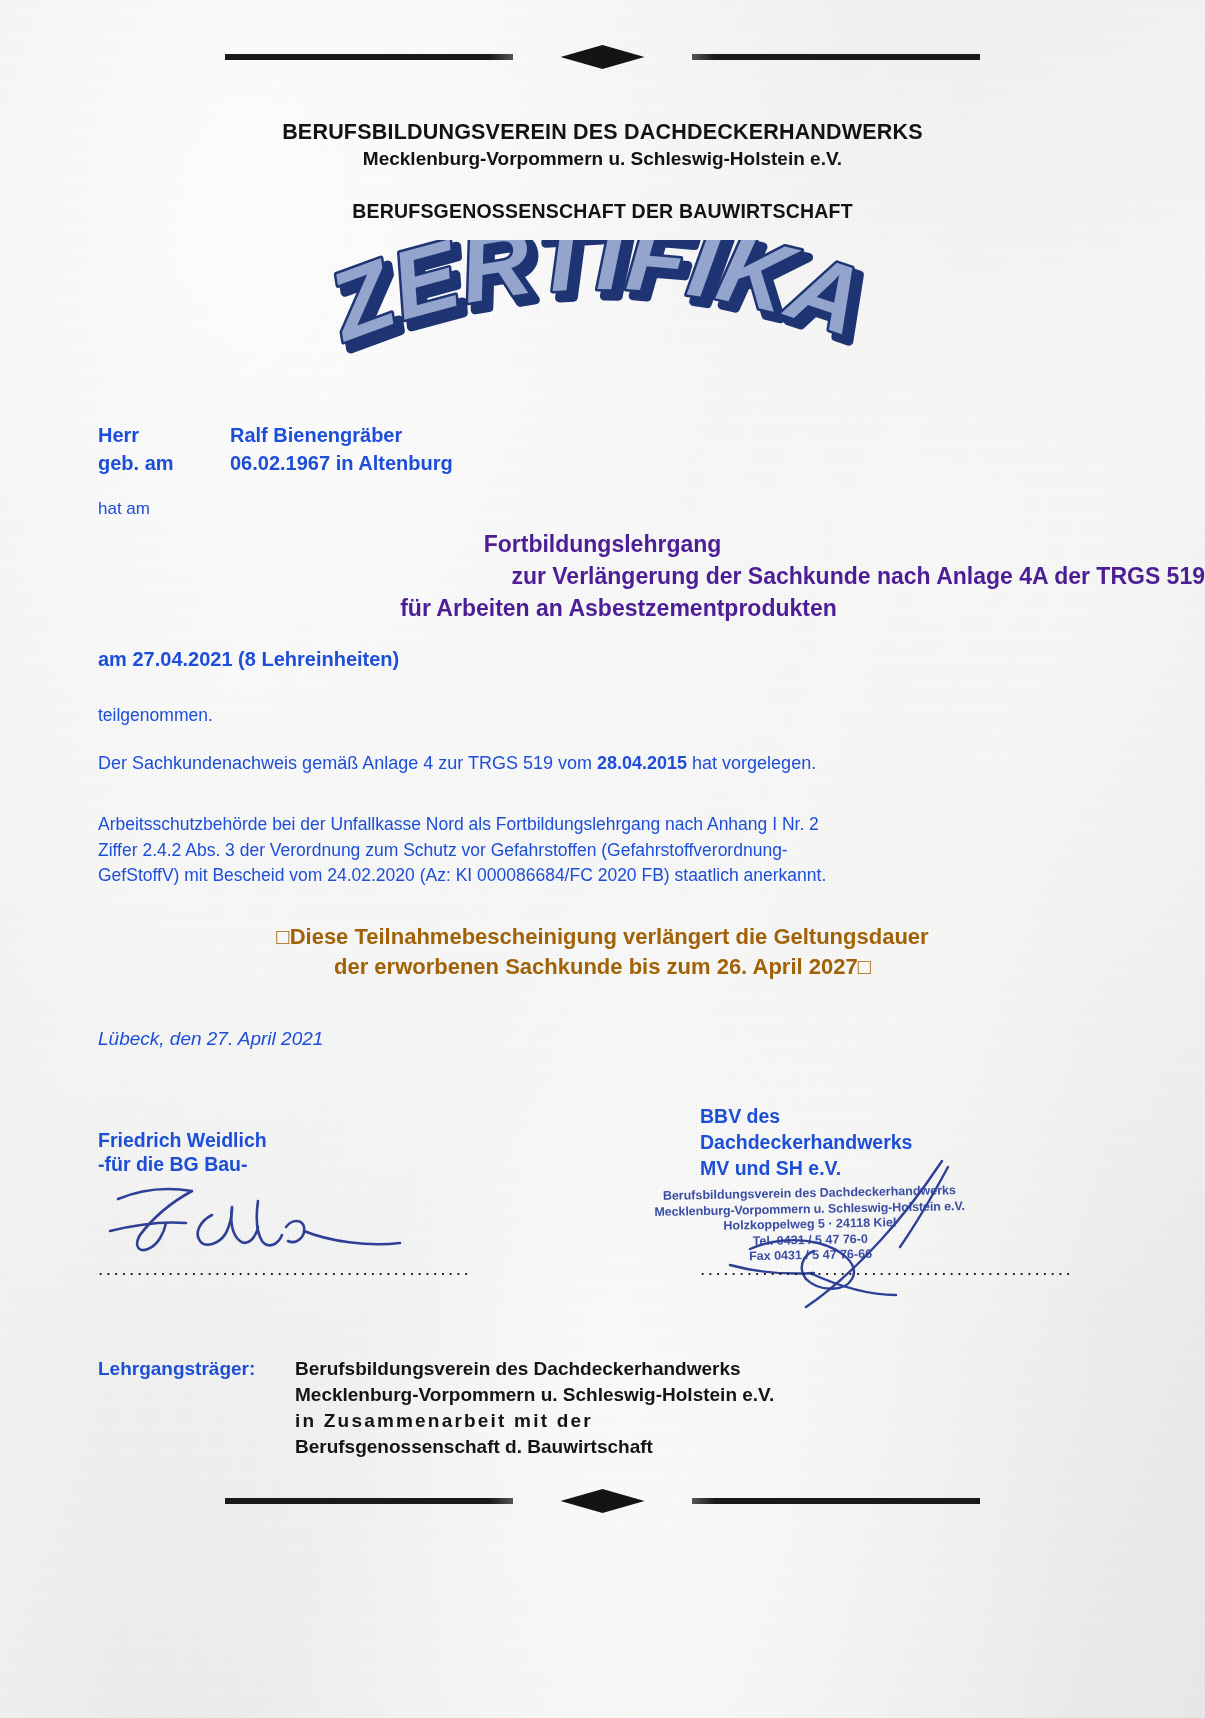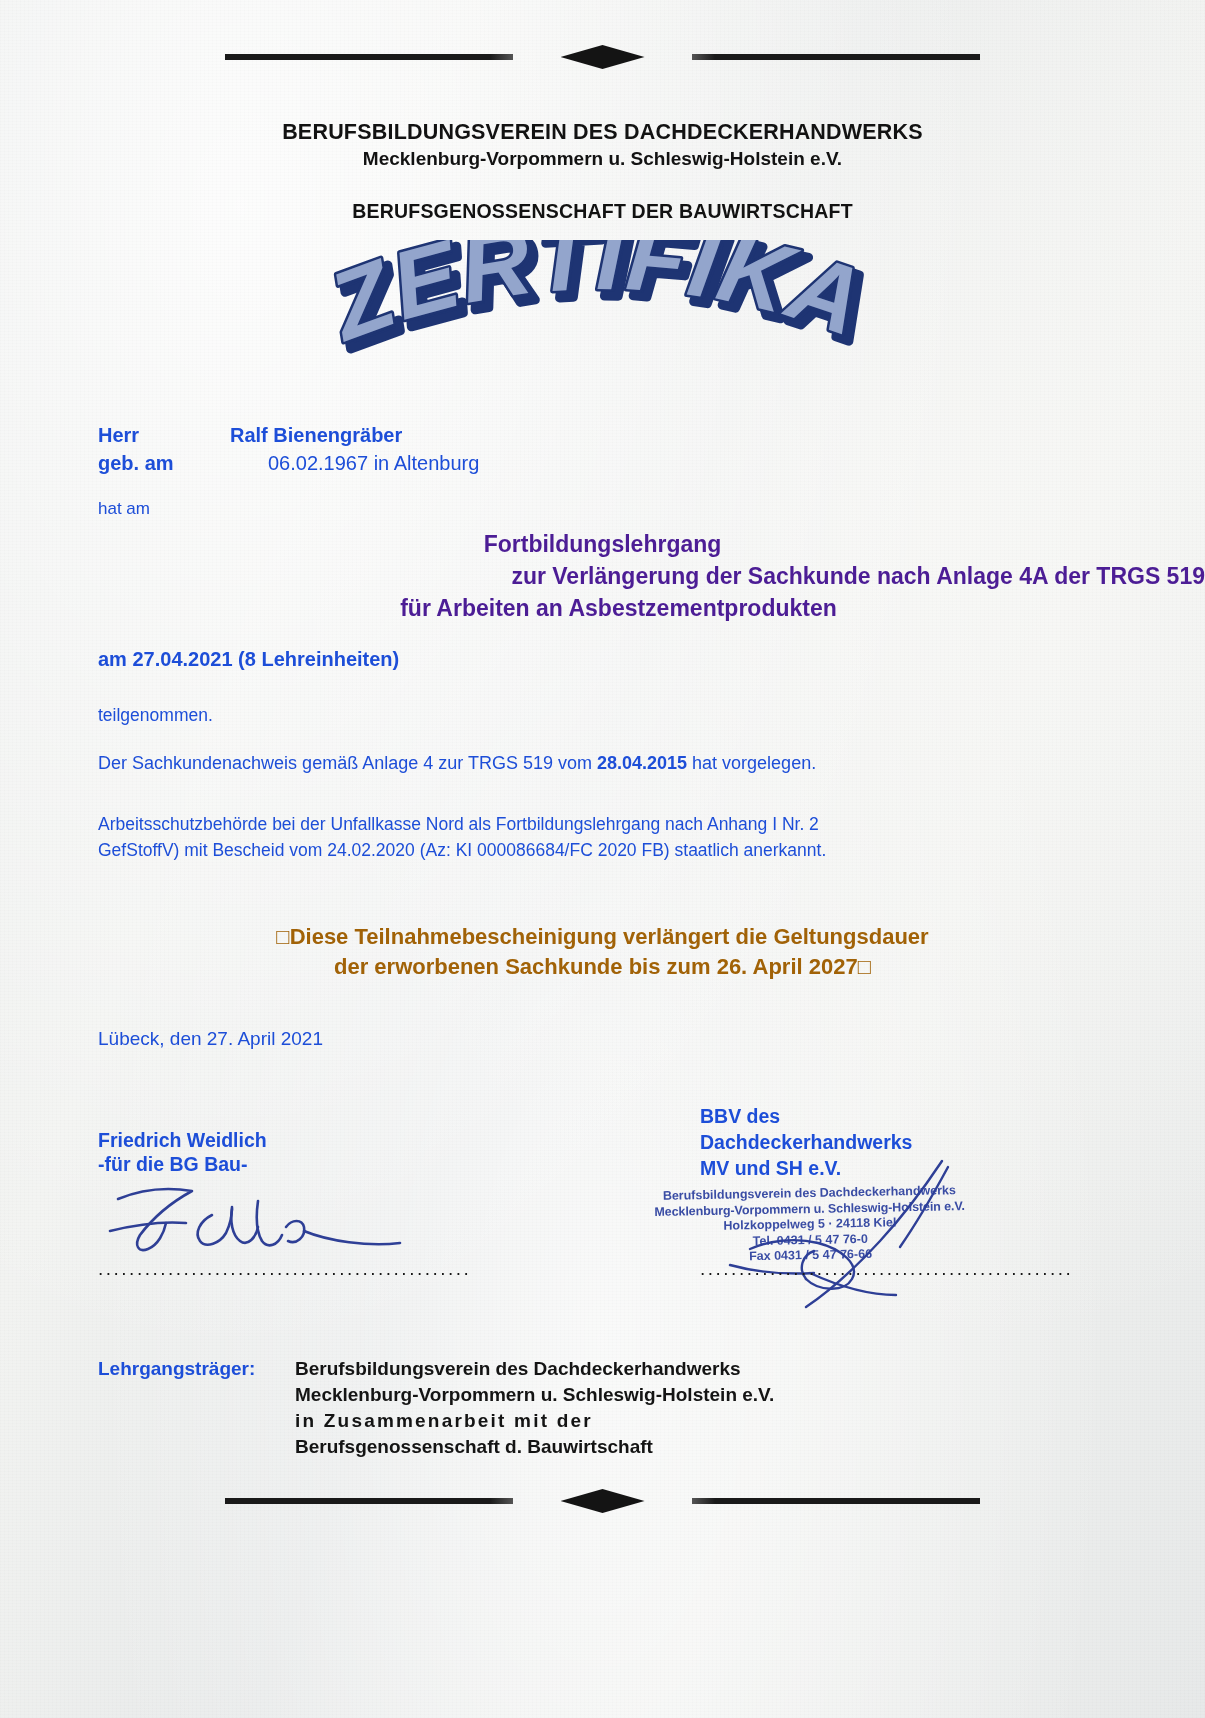--- a/index.html
+++ b/index.html
@@ -116,21 +116,21 @@
   }
   #logo svg { display: block; margin: 0 auto; }
 
   
   .tx { position: absolute; color: #1d4ed8; }
   .b { font-weight: bold; }
 
   .lbl-herr   { left: 98px;  top: 424px; font-size: 20px; font-weight: bold; }
   .val-herr   { left: 230px; top: 424px; font-size: 20px; font-weight: bold; }
   .lbl-geb    { left: 98px;  top: 452px; font-size: 20px; font-weight: bold; }
-  .val-geb    { left: 230px; top: 452px; font-size: 20px; font-weight: normal; margin-left: 38px; }
+  .val-geb    { left: 230px; top: 452px; font-size: 20px; font-weight: bold; }
 
   .hatam      { left: 98px;  top: 499px; font-size: 17px; }
 
   .course {
     left: 0; right: 0;
     text-align: center;
     font-weight: bold;
     color: #4c1d95;
   }
   .course-1 { top: 531px; font-size: 23px; }
@@ -153,21 +153,21 @@
   .valid {
     left: 0; right: 0;
     text-align: center;
     color: #a16207;
     font-weight: bold;
     font-size: 22px;
   }
   .valid-1 { top: 924px; }
   .valid-2 { top: 954px; }
 
-  .place { left: 98px; top: 1028px; font-size: 19px; }
+  .place { left: 98px; top: 1028px; font-size: 19px; font-style: italic; }
 
   .sig-name  { left: 98px; top: 1129px; font-size: 19.5px; font-weight: bold; }
   .sig-role  { left: 98px; top: 1153px; font-size: 19.5px; font-weight: bold; }
 
   .bbv { left: 700px; font-size: 19.5px; font-weight: bold; }
   .bbv-1 { top: 1105px; }
   .bbv-2 { top: 1131px; }
   .bbv-3 { top: 1157px; }
 
   .dotline {
@@ -263,20 +263,21 @@
     <div class="tx teilgen">teilgenommen.</div>
 
     <div class="tx sachk">
       <span>Der Sachkundenachweis gemäß Anlage 4 zur TRGS 519 vom</span>
       <span class="b">28.04.2015</span>
       <span>hat vorgelegen.</span>
     </div>
 
     <div class="tx para">
       <div>Arbeitsschutzbehörde bei der Unfallkasse Nord als Fortbildungslehrgang nach Anhang I Nr. 2</div>
+      <div>Ziffer 2.4.2 Abs. 3 der Verordnung zum Schutz vor Gefahrstoffen (Gefahrstoffverordnung-</div>
       <div>GefStoffV) mit Bescheid vom 24.02.2020 (Az: KI 000086684/FC 2020 FB) staatlich anerkannt.</div>
     </div>
 
     <div class="tx valid valid-1">□Diese Teilnahmebescheinigung verlängert die Geltungsdauer</div>
     <div class="tx valid valid-2">der erworbenen Sachkunde bis zum 26. April 2027□</div>
 
     <div class="tx place">Lübeck, den 27. April 2021</div>
 
     <div class="tx sig-name">Friedrich Weidlich</div>
     <div class="tx sig-role">-für die BG Bau-</div>

